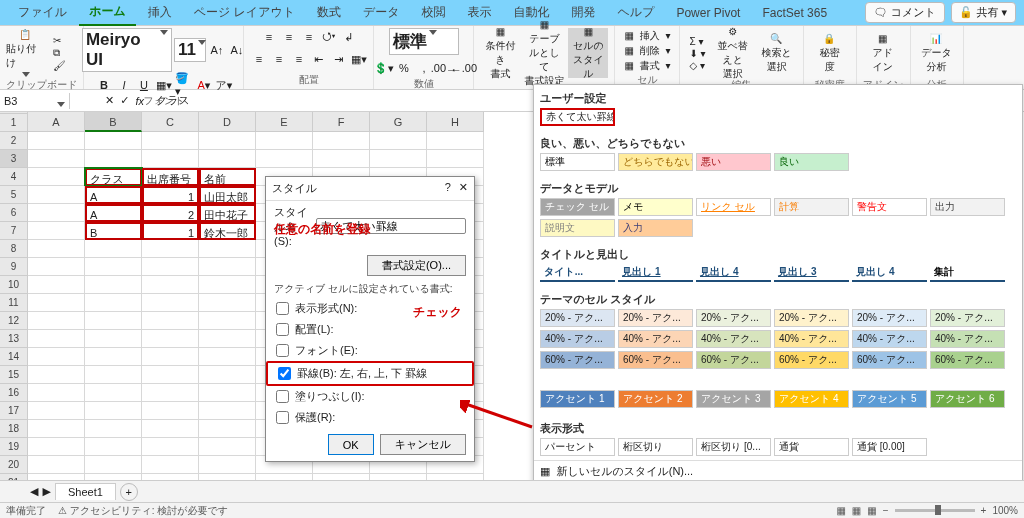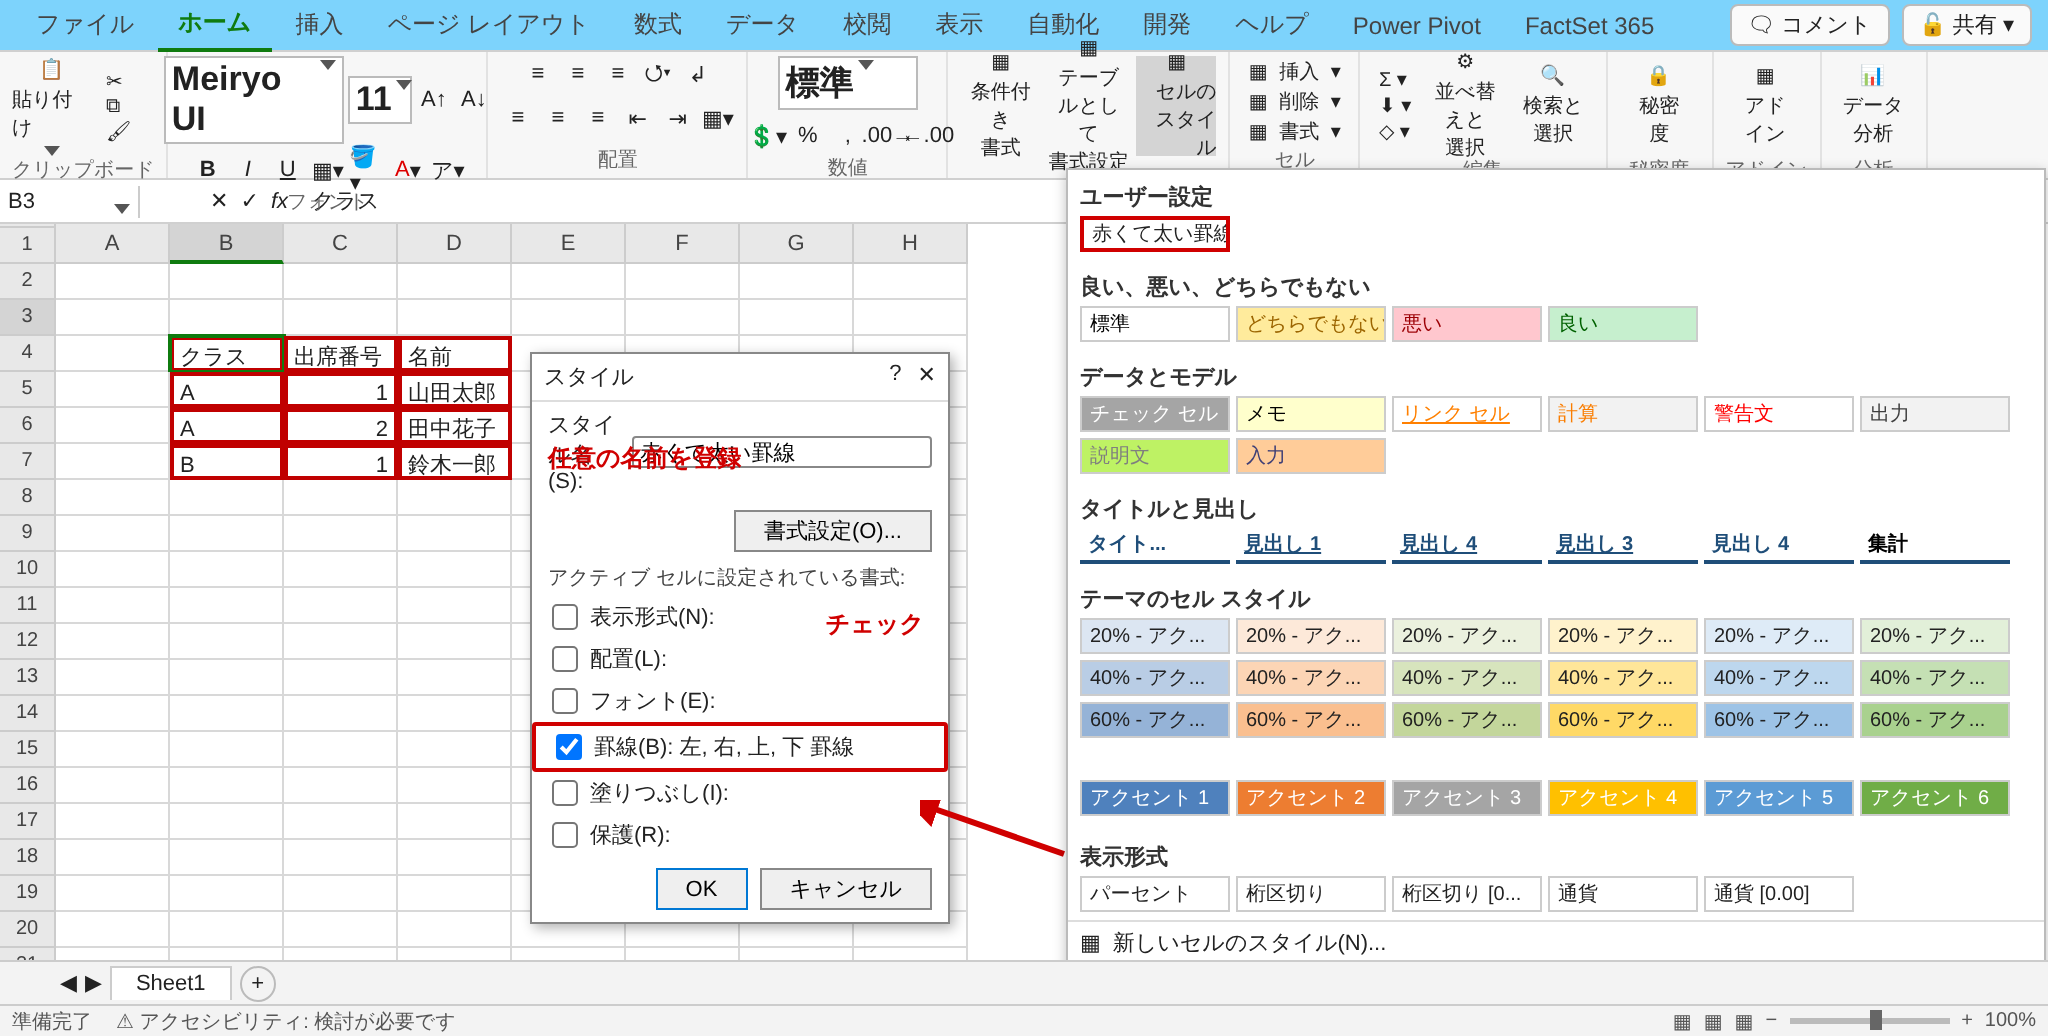--- a/index.html
+++ b/index.html
@@ -191,21 +191,21 @@
       </div>
     </div>
     <div class="label">数値</div>
   </div>
   <div class="ribbon-group">
     <div class="body">
       <div class="big-btn">▦<span style="white-space:pre-line;text-align:center">条件付き
 書式</span></div>
       <div class="big-btn">▦<span style="white-space:pre-line;text-align:center">テーブルとして
 書式設定</span></div>
-      <div class="big-btn" style="background:#d4d4d4">▦<span style="white-space:pre-line;text-align:right">セルの
+      <div class="big-btn" style="background:#d4d4d4">▦<span style="white-space:pre-line;text-align:center">セルの
 スタイル</span></div>
     </div>
     <div class="label">&nbsp;</div>
   </div>
   <div class="ribbon-group">
     <div class="body">
       <div class="stack">
         <span>▦ <span>挿入</span> ▾</span>
         <span>▦ <span>削除</span> ▾</span>
         <span>▦ <span>書式</span> ▾</span>
@@ -593,21 +593,21 @@
   </div>
   <div class="sect">
     <div class="sect-title">データとモデル</div>
     <div class="swatches" id="dm">
         <div class="swatch" style="background: rgb(165, 165, 165); color: rgb(255, 255, 255);">チェック セル</div>
         <div class="swatch" style="background: rgb(255, 255, 204); color: rgb(0, 0, 0);">メモ</div>
         <div class="swatch" style="background: rgb(255, 255, 255); color: rgb(255, 128, 1); text-decoration: underline;">リンク セル</div>
         <div class="swatch" style="background: rgb(242, 242, 242); color: rgb(250, 125, 0);">計算</div>
         <div class="swatch" style="background: rgb(255, 255, 255); color: rgb(255, 0, 0);">警告文</div>
         <div class="swatch" style="background: rgb(242, 242, 242); color: rgb(63, 63, 63);">出力</div>
-        <div class="swatch" style="background: #bef264; color: rgb(127, 127, 127);">説明文</div>
+        <div class="swatch" style="background: #fef9c3; color: rgb(127, 127, 127);">説明文</div>
         <div class="swatch" style="background: rgb(255, 204, 153); color: rgb(63, 63, 118);">入力</div>
       </div>
   </div>
   <div class="sect">
     <div class="sect-title">タイトルと見出し</div>
     <div class="swatches" id="hd">
         <div class="swatch" style="color: rgb(31, 78, 121); font-weight: bold; border-top: none; border-right: none; border-bottom: 2px solid rgb(31, 78, 121); border-left: none; border-image: initial;">タイト...</div>
         <div class="swatch" style="color: rgb(31, 78, 121); font-weight: bold; text-decoration: underline; border-top: none; border-right: none; border-bottom: 2px solid rgb(31, 78, 121); border-left: none; border-image: initial;">見出し 1</div>
         <div class="swatch" style="color: rgb(31, 78, 121); font-weight: bold; text-decoration: underline; border-top: none; border-right: none; border-bottom: 2px solid rgb(31, 78, 121); border-left: none; border-image: initial;">見出し 4</div>
         <div class="swatch" style="color: rgb(31, 78, 121); font-weight: bold; text-decoration: underline; border-top: none; border-right: none; border-bottom: 2px solid rgb(31, 78, 121); border-left: none; border-image: initial;">見出し 3</div>

